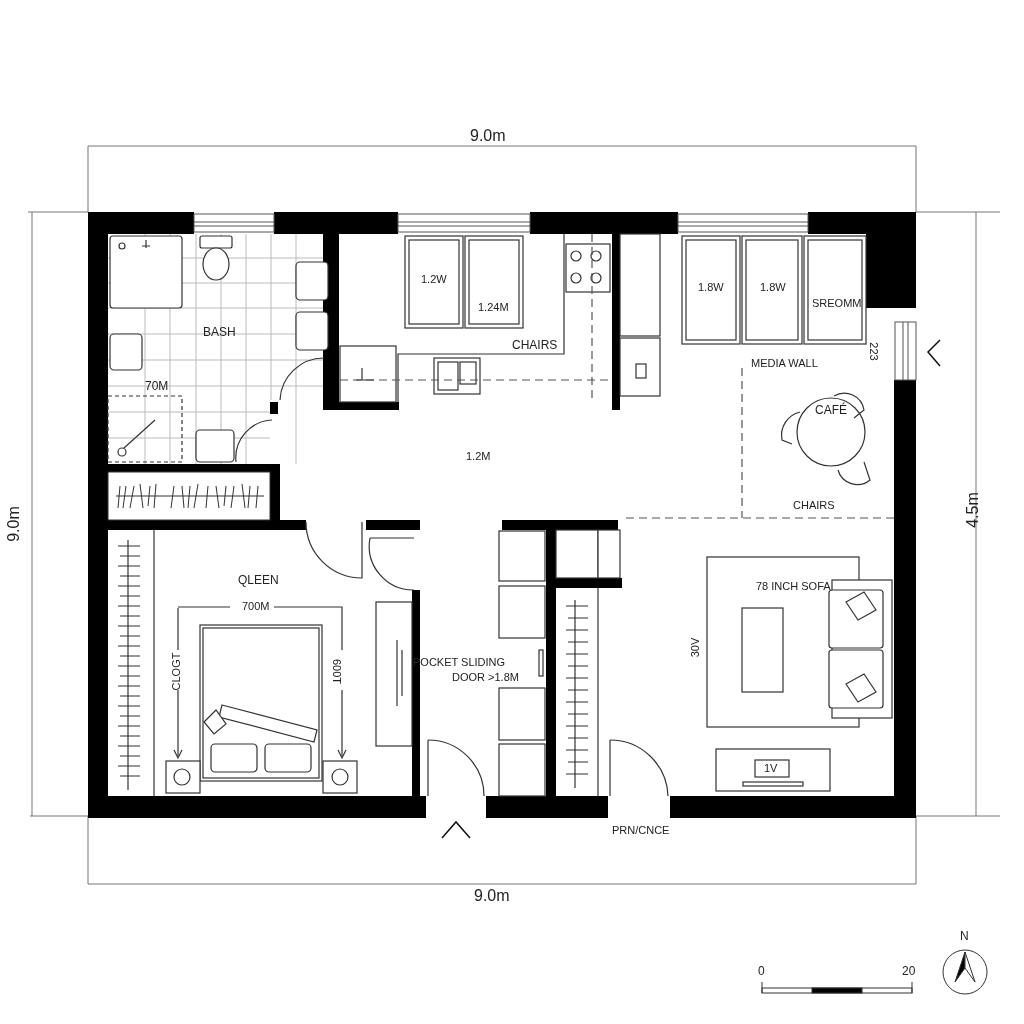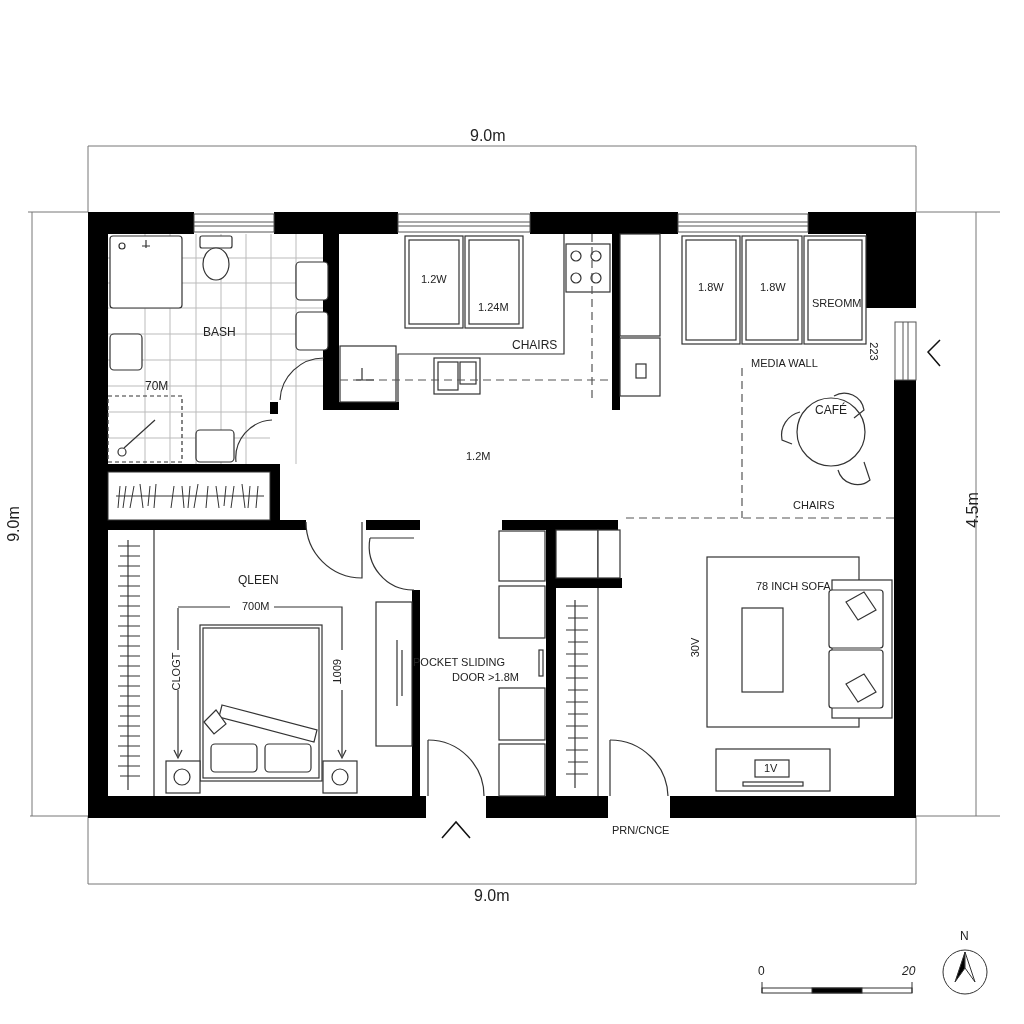--- a/index.html
+++ b/index.html
@@ -261,14 +261,14 @@
 <div class="lbl s11 vert-l" style="left:158px; top:666px;">CLOGT</div>
 <div class="lbl s11 vert-r" style="left:324px; top:666px;">600T</div>
 
 <div class="lbl s11" style="left:756px; top:575px;margin-top:6px;">78 INCH SOFA</div>
 <div class="lbl s11 vert-l" style="left:686px; top:642px;">30V</div>
 <div class="lbl s11" style="left:764px; top:763px;">1V</div>
 
 <div class="lbl s11" style="left:612px; top:825px;">PRN/CNCE</div>
 
 <div class="lbl s12" style="left:758px; top:965px;">0</div>
-<div class="lbl s12" style="left:902px; top:965px;font-style:italic;">20</div>
+<div class="lbl s12" style="left:902px; top:965px;">20</div>
 <div class="lbl s12" style="left:960px; top:930px;">N</div>
 
 </body></html>

